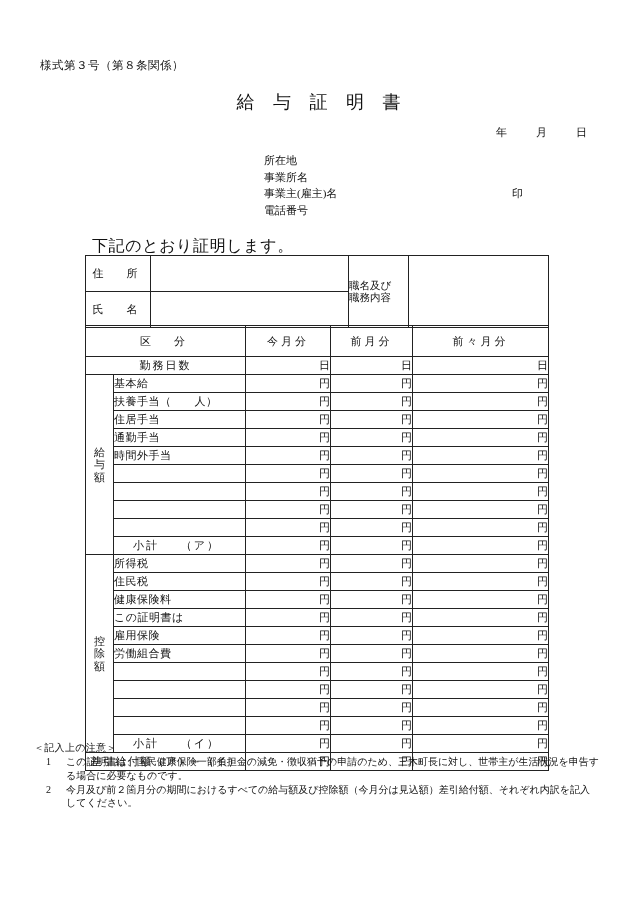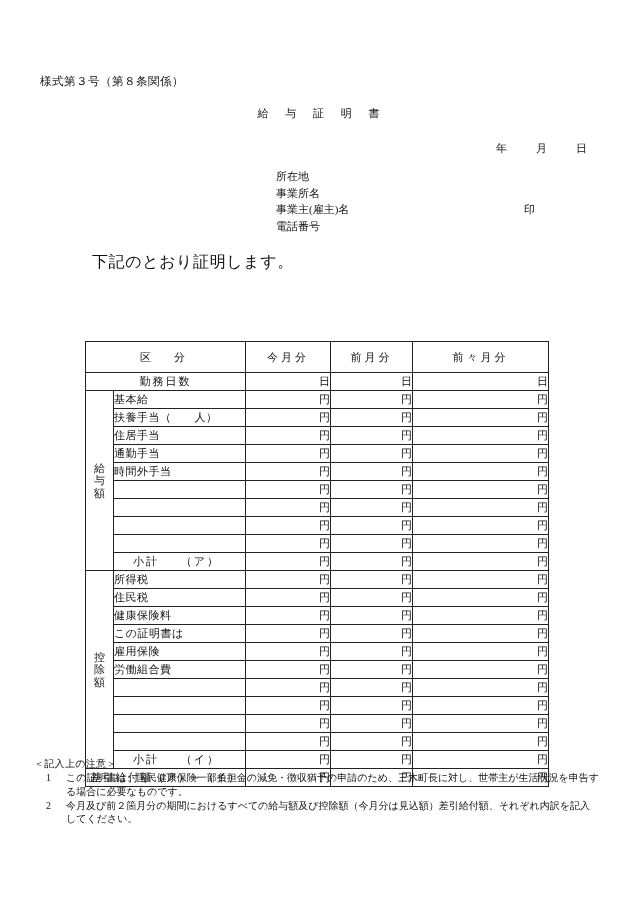--- a/index.html
+++ b/index.html
@@ -12,57 +12,56 @@
     height: 903px;
     position: relative;
     font-family: "Liberation Serif", "DejaVu Serif", serif;
     color: #111111;
     overflow: hidden;
   }
 
   .page {
     position: absolute;
     inset: 0;
-    margin-top: 16px;
   }
 
   
   .form-no {
     position: absolute;
     left: 40px;
     top: 58px;
     font-size: 11.5px;
     letter-spacing: 0.5px;
     white-space: nowrap;
   }
 
   .doc-title {
     position: absolute;
     left: 0;
     right: 0;
     top: 90px;
     text-align: center;
-    font-size: 11px;
+    font-size: 18px;
     letter-spacing: 7px;
     padding-left: 14px;
   }
 
   .date-line {
     position: absolute;
     right: 42px;
     top: 125px;
     font-size: 11px;
     letter-spacing: 1px;
     white-space: nowrap;
   }
   .date-line .gap { display: inline-block; width: 28px; }
 
   .employer-block {
     position: absolute;
-    left: 276px;
+    left: 264px;
     top: 152px;
     font-size: 11px;
     line-height: 16.5px;
     white-space: nowrap;
   }
   .employer-block .row { position: relative; height: 16.5px; }
   .employer-block .seal {
     position: absolute;
     left: 248px;
     top: 0;
@@ -215,20 +214,43 @@
       <span>事業主(雇主)名</span>
       <span class="seal">印</span>
     </div>
     <div class="row">
       <span>電話番号</span>
     </div>
   </div>
 
   <div class="statement">下記のとおり証明します。</div>
 
+  <table class="tbl" id="identity-table">
+    <colgroup>
+      <col style="width:65px">
+      <col style="width:198px">
+      <col style="width:60px">
+      <col style="width:140px">
+    </colgroup>
+    <tbody>
+      <tr>
+        <td class="lbl-center">住　所</td>
+        <td></td>
+        <td class="job-label" rowspan="2">
+          <span>職名及び</span><br>
+          <span>職務内容</span>
+        </td>
+        <td rowspan="2"></td>
+      </tr>
+      <tr>
+        <td class="lbl-center">氏　名</td>
+        <td></td>
+      </tr>
+    </tbody>
+  </table>
 
   <table class="tbl" id="amount-table">
     <colgroup>
       <col style="width:28px">
       <col style="width:132px">
       <col style="width:85px">
       <col style="width:82px">
       <col style="width:136px">
     </colgroup>
     <tbody id="amount-body">

